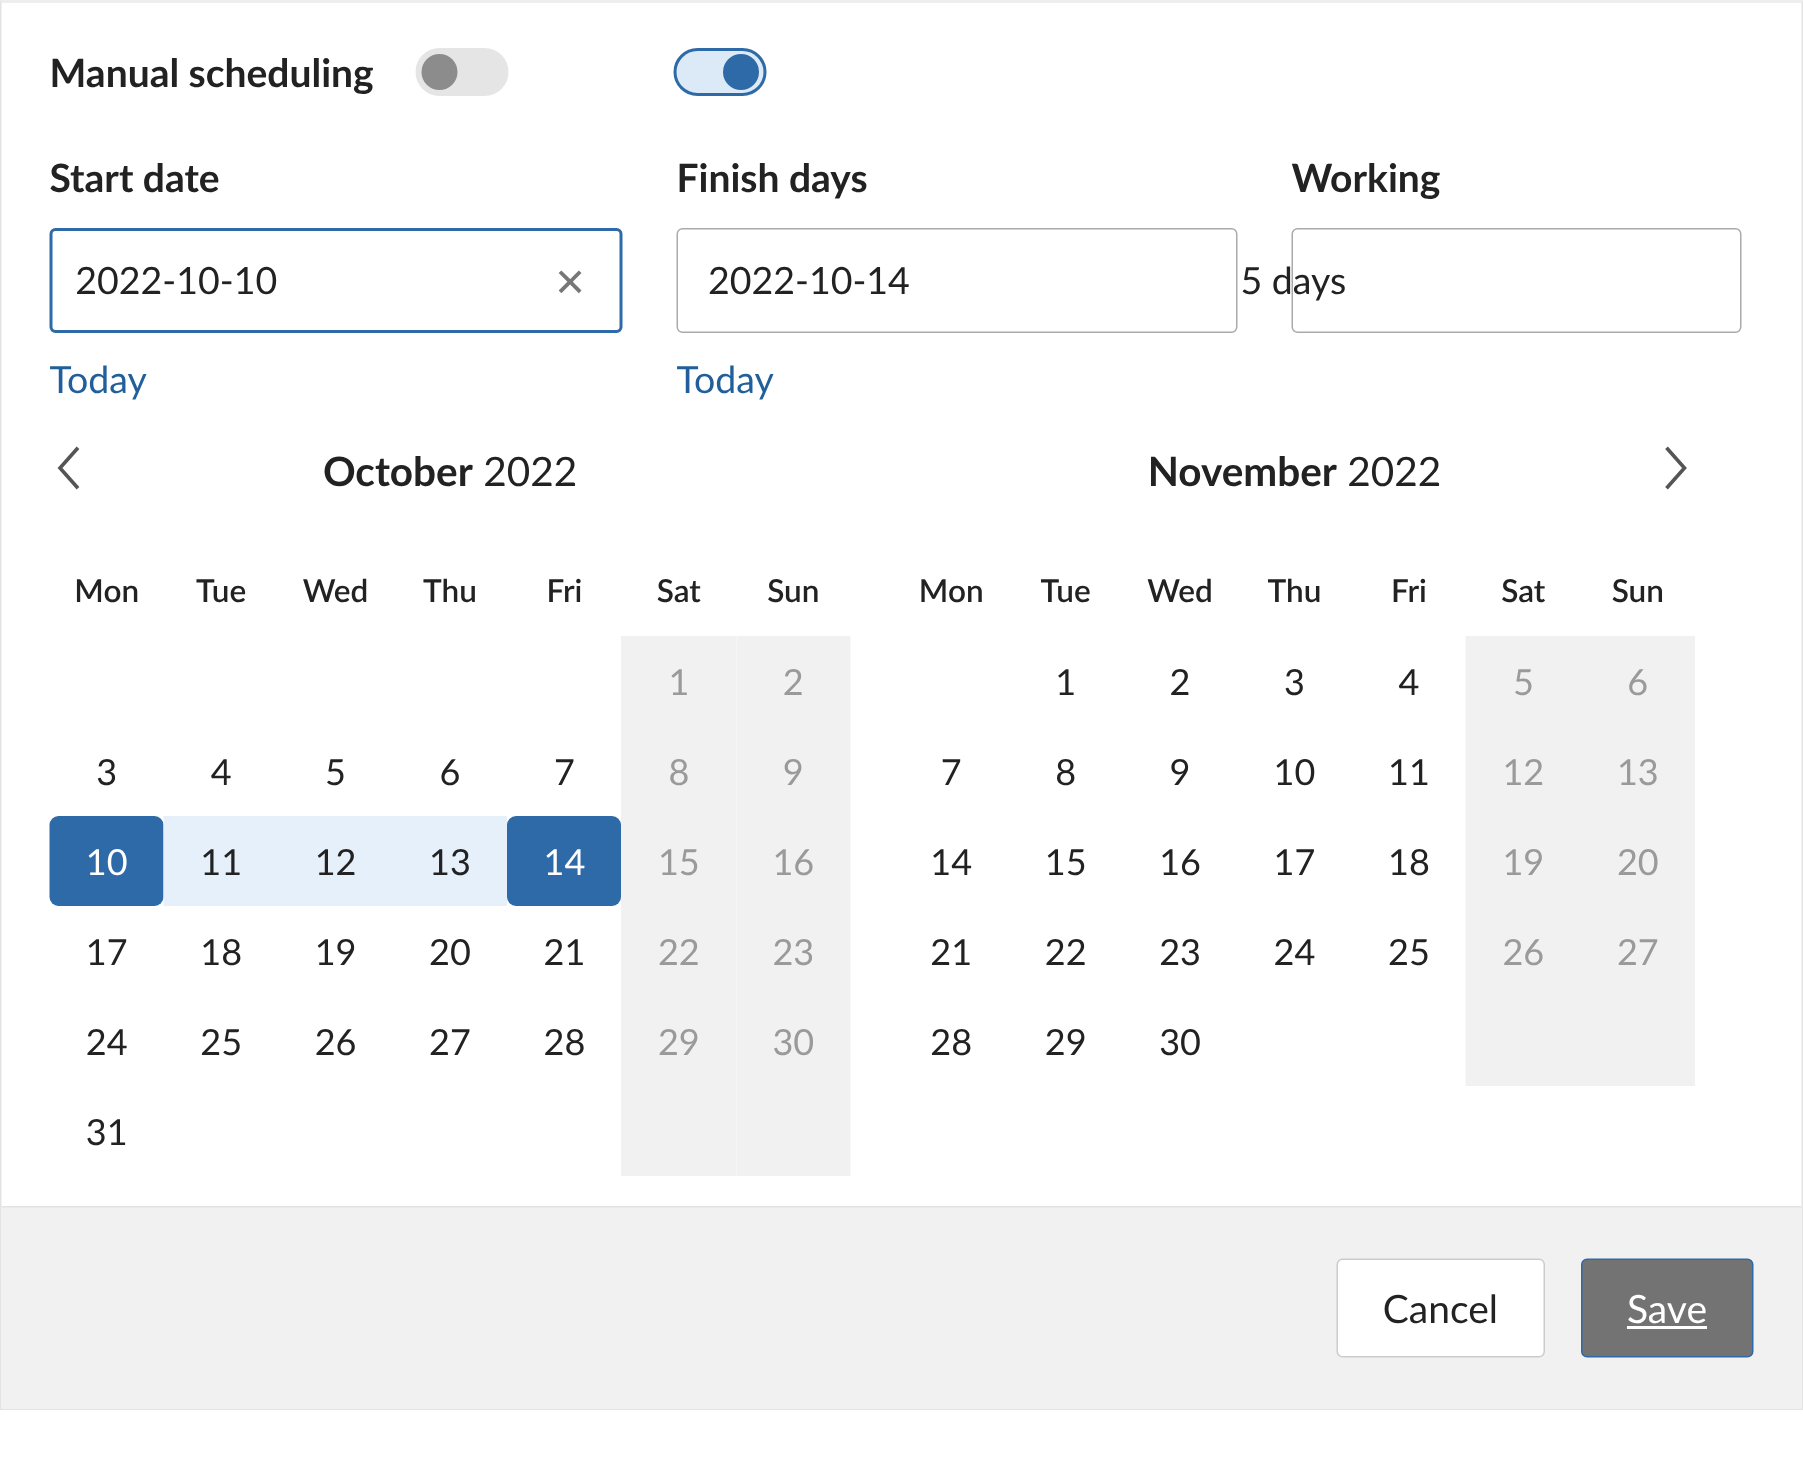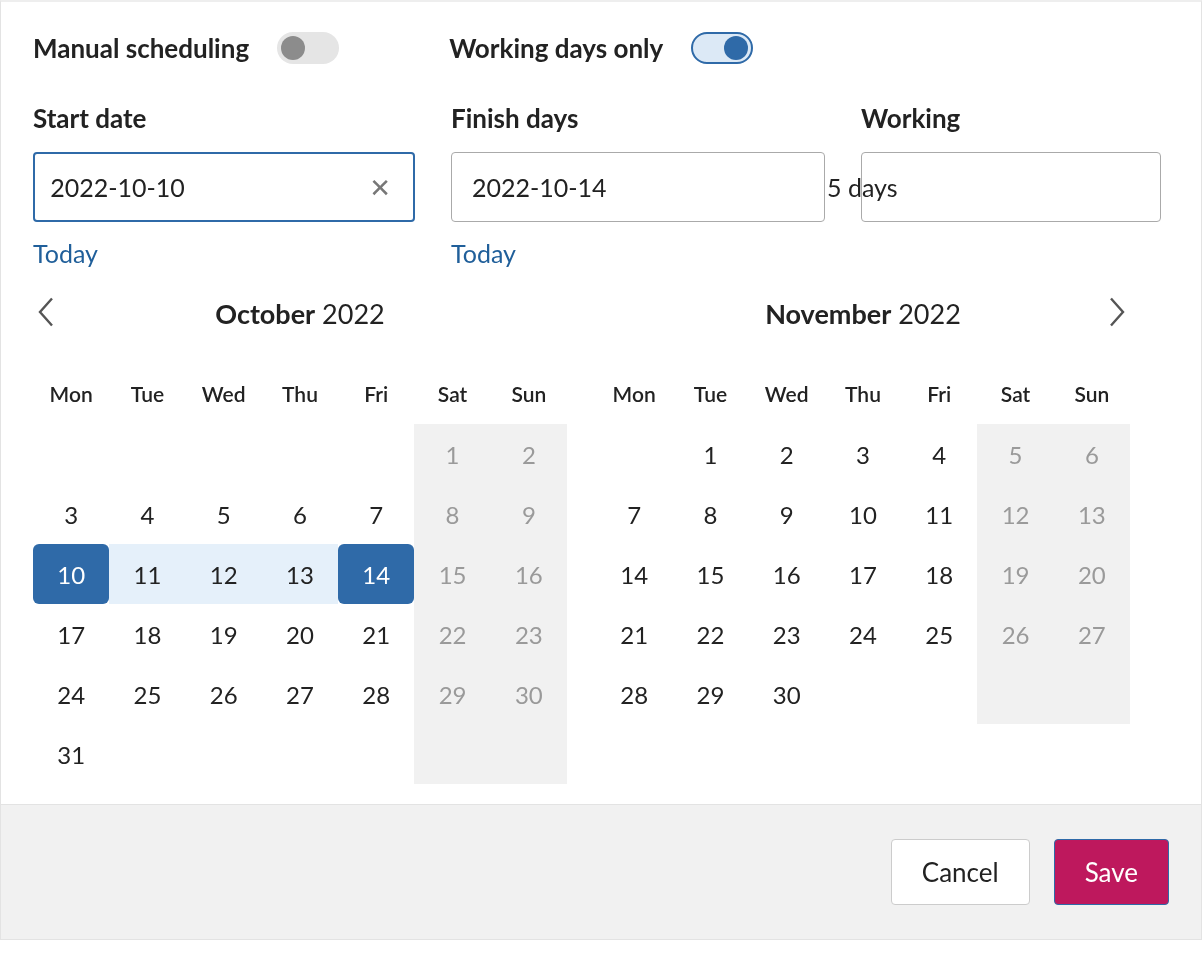--- a/index.html
+++ b/index.html
@@ -74,37 +74,36 @@
   .footer {
     height:135px; background:#f1f1f1; border-top:1px solid #e3e3e3;
     display:flex; justify-content:flex-end; align-items:center; gap:24px;
     padding:0 32px;
   }
   .btn {
     height:66px; padding:0 30px; font-size:26px; border-radius:4px;
     display:flex; align-items:center; justify-content:center; cursor:pointer;
   }
   .btn-cancel { background:#fff; border:1px solid #ccc; color:#222; }
-  .btn-save { background:#be185d; color:#fff; border:1px solid #2f6aa8; }
+  .btn-save { background:#737373; color:#fff; border:1px solid #2f6aa8;text-decoration:underline; }
 </style>
 </head>
 <body>
 
 <div class="dialog">
   <div class="content">
 
     <div class="top-row">
       <div class="toggle-group">
         <span class="toggle-label">Manual scheduling</span>
         <div class="switch switch-off">
           <div class="knob"></div>
         </div>
       </div>
       <div class="toggle-group">
-        <span class="toggle-label">Working days only</span>
         <div class="switch switch-on">
           <div class="knob"></div>
         </div>
       </div>
     </div>
 
     <div class="fields">
       <div class="field start">
         <span class="field-label">Start date</span>
         <div class="input-box focused">

